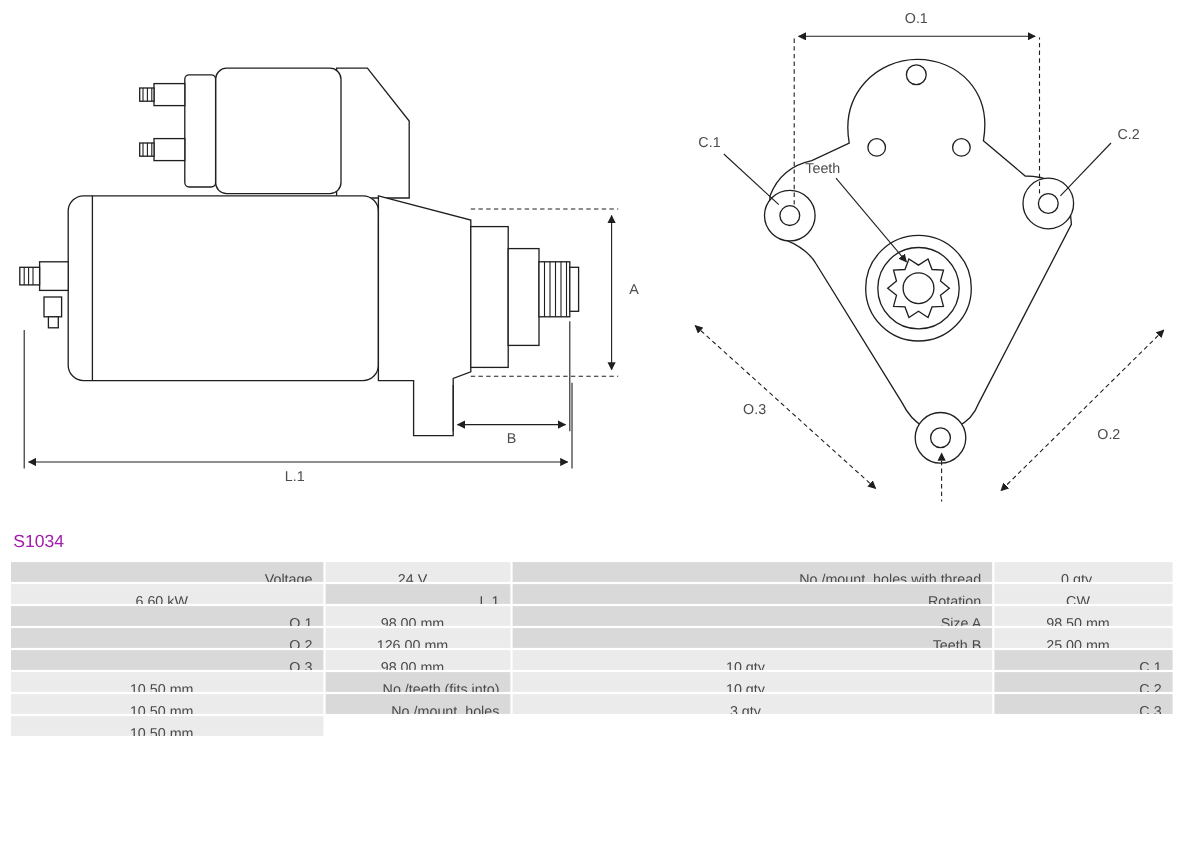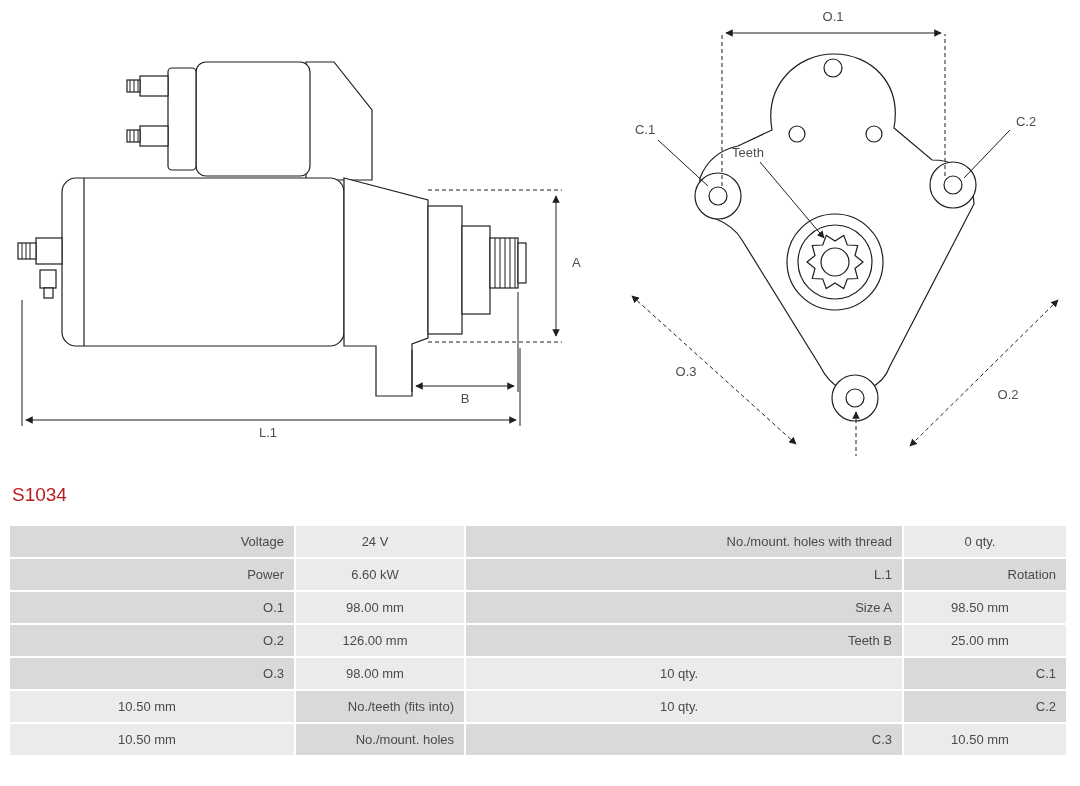--- a/index.html
+++ b/index.html
@@ -8,31 +8,31 @@
     font-family: "Liberation Sans", "DejaVu Sans", sans-serif;
     color: #4a4a4a; overflow: hidden;
   }
   .drawings { width: 1080px; height: 470px; }
   svg text.dim {
     font-family: "Liberation Sans", "DejaVu Sans", sans-serif;
     font-size: 13px; fill: #4d4d4d; stroke: none;
   }
   svg .dash { stroke-dasharray: 4 3; }
   .part-number {
-    margin: 14px 0 20px 12px;
-    font-size: 19px; color: #b91c1c; font-weight: 400;
+    margin: 14px 0 9px 12px;
+    font-size: 16px; color: #a21caf; font-weight: 400;
   }
   .spec-table {
     margin: 0 auto 0 10px; width: 1056px;
     display: grid;
     grid-template-columns: 284px 168px 1fr 162px;
     gap: 2px;
   }
   .cell {
-    height: 31px; line-height: 31px;
+    height: 18px; line-height: 31px;
     font-size: 13px; color: #4a4a4a;
     text-align: right; padding-right: 10px;
     white-space: nowrap; overflow: hidden;
   }
   .cell.label { background: #d9d9d9; }
   .cell.value { background: #ebebeb; text-align: center; }
 </style>
 </head>
 <body>
 
@@ -151,25 +151,25 @@
 
   <div class="part-number">S1034</div>
 
   <div class="spec-table">
 
     <div class="cell label">Voltage</div>
     <div class="cell value">24 V</div>
     <div class="cell label">No./mount. holes with thread</div>
     <div class="cell value">0 qty.</div>
 
-    <div class="cell label">Power</div>
     <div class="cell value">6.60 kW</div>
     <div class="cell label">L.1</div>
 
     <div class="cell label">Rotation</div>
+    <div class="cell value">CW</div>
     <div class="cell label">O.1</div>
     <div class="cell value">98.00 mm</div>
 
     <div class="cell label">Size A</div>
     <div class="cell value">98.50 mm</div>
     <div class="cell label">O.2</div>
     <div class="cell value">126.00 mm</div>
 
     <div class="cell label">Teeth B</div>
     <div class="cell value">25.00 mm</div>
@@ -179,17 +179,18 @@
     <div class="cell value">10 qty.</div>
     <div class="cell label">C.1</div>
     <div class="cell value">10.50 mm</div>
 
     <div class="cell label">No./teeth (fits into)</div>
     <div class="cell value">10 qty.</div>
     <div class="cell label">C.2</div>
     <div class="cell value">10.50 mm</div>
 
     <div class="cell label">No./mount. holes</div>
+    <div class="cell value">3 qty.</div>
     <div class="cell label">C.3</div>
     <div class="cell value">10.50 mm</div>
   </div>
 
 </div>
 
 </body></html>

